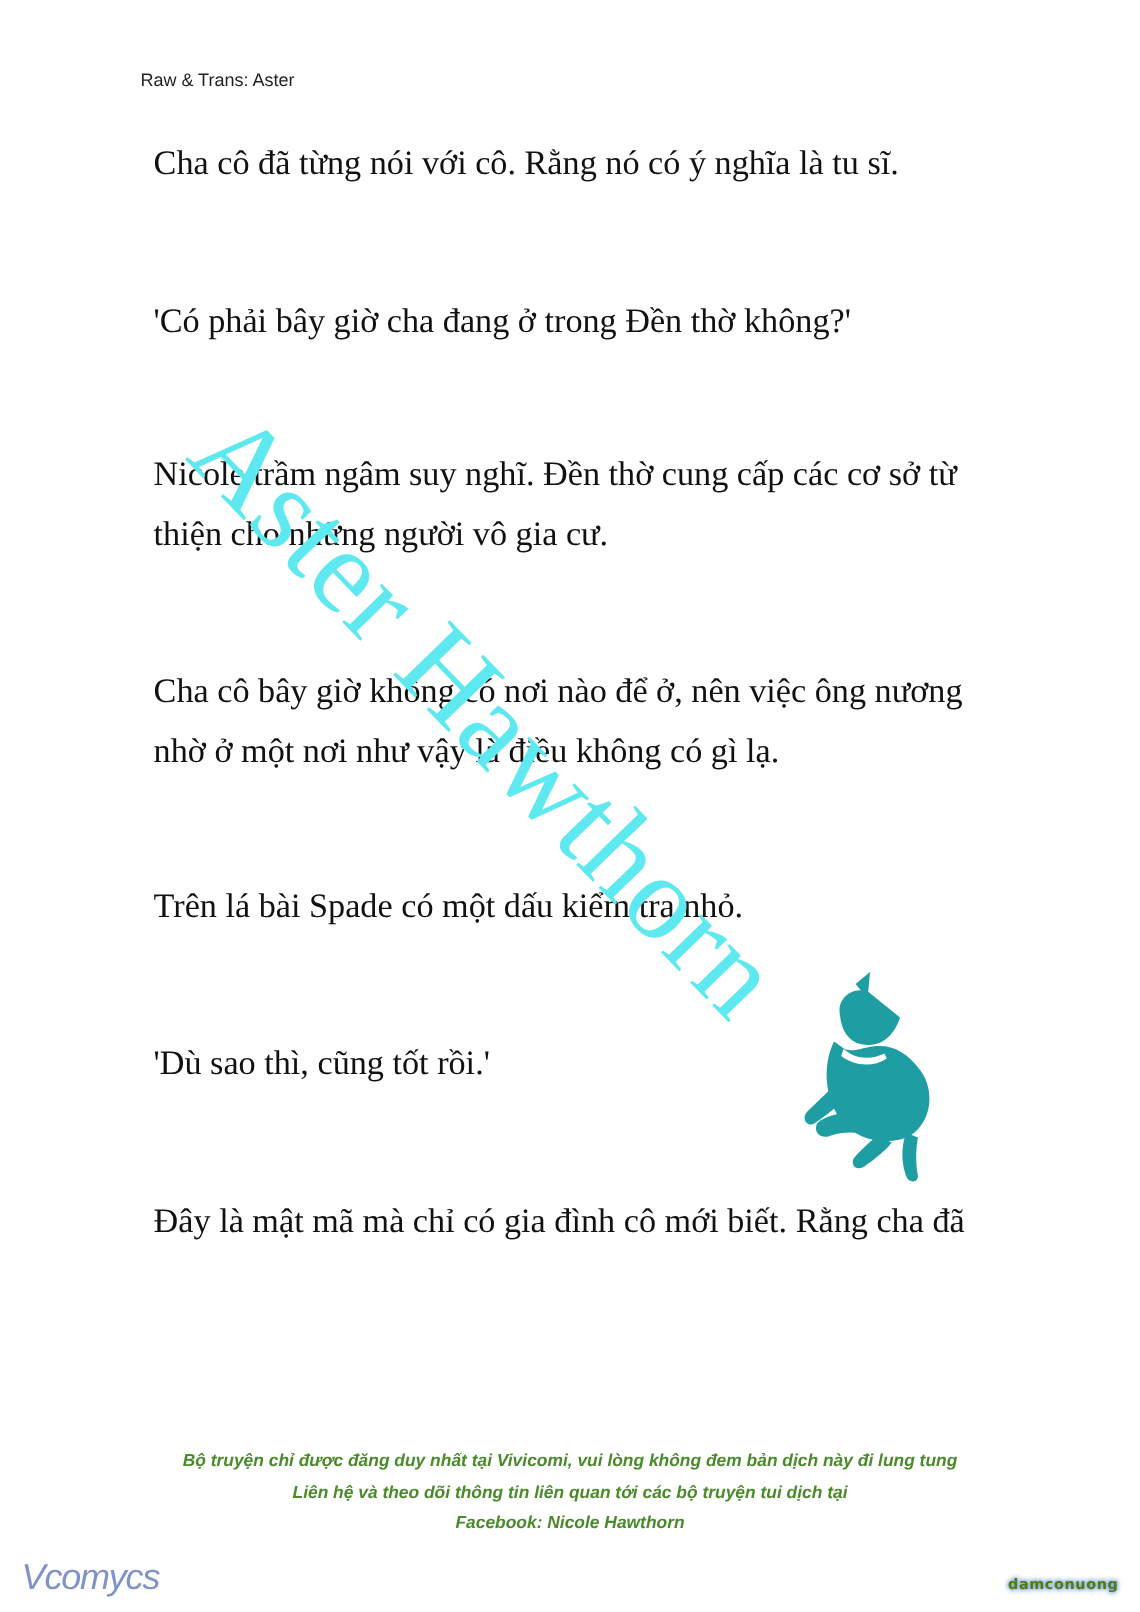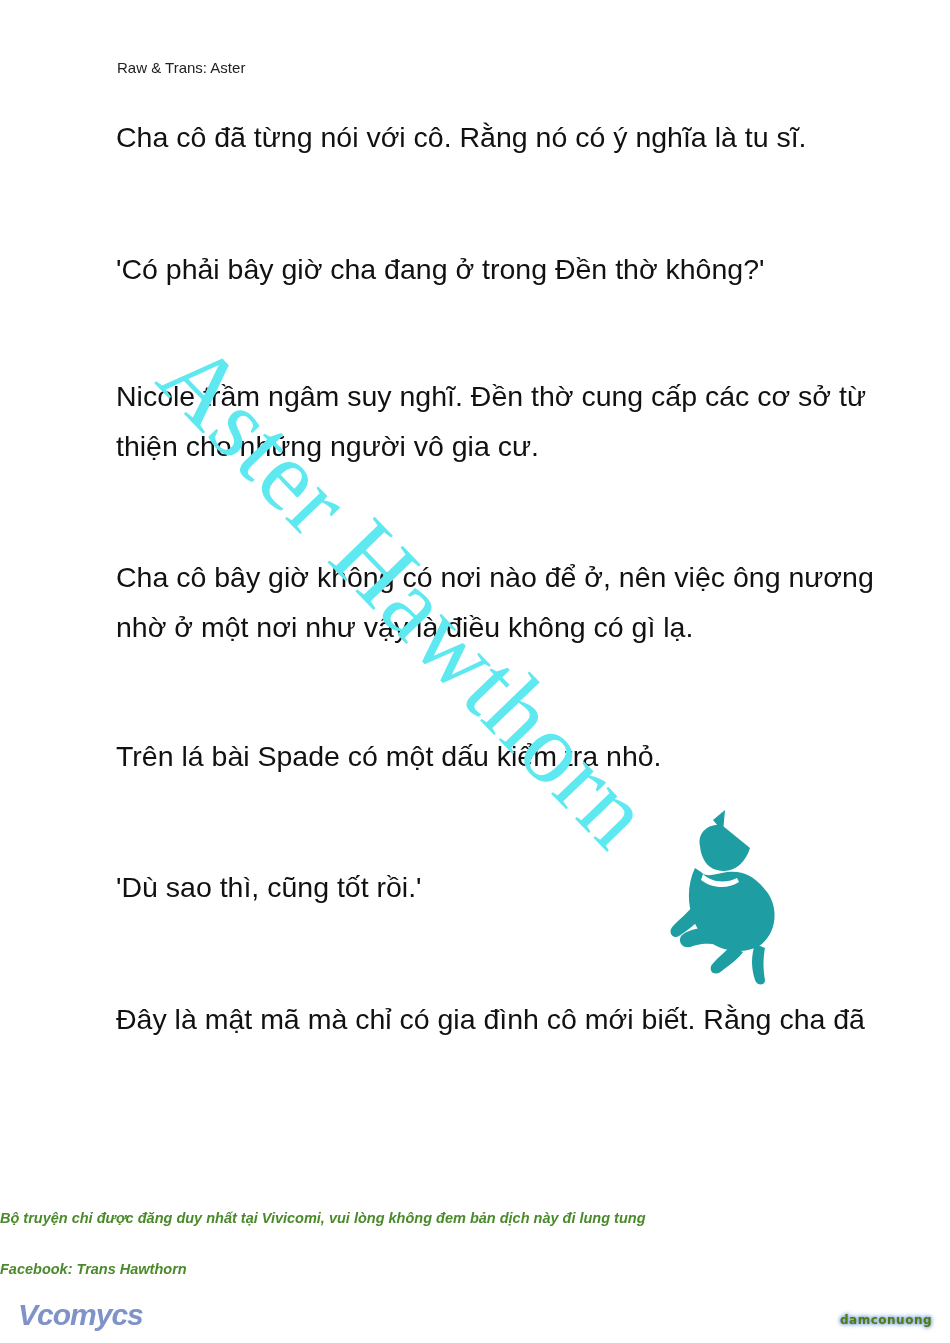--- a/index.html
+++ b/index.html
@@ -6,42 +6,42 @@
   body {
     width: 950px; height: 1343px; position: relative; overflow: hidden;
     background: #ffffff;
   }
   .page { position: absolute; left: 0; top: 0; width: 950px; height: 1212px; }
   .credit {
     position: absolute; left: 117px; top: 59px;
     font-family: "Liberation Sans", sans-serif; font-size: 15px; color: #222;
   }
   .line {
-    position: absolute; left: 116px;
-    font-family: Liberation Sans, sans-serif; font-size: 28.5px; color: #111;
+    position: absolute; left: 128px;
+    font-family: Liberation Serif, serif; font-size: 28.5px; color: #111;
     white-space: nowrap; line-height: 1;
   }
   .watermark {
     position: absolute;
     left: 405px; top: 595px;
     transform: translate(-50%, -50%) rotate(46deg);
     font-family: "Liberation Serif", serif; font-size: 100px;
     color: #5ee8ef; white-space: nowrap; line-height: 1;
     letter-spacing: 1px;
     pointer-events: none;
   }
   .cat { position: absolute; left: 655px; top: 808px; width: 125px; height: 180px; }
   .footer-line {
-    position: absolute; left: 0; width: 950px; 
+    position: absolute; left: 0; width: 950px; text-align: center;
     font-family: "Liberation Sans", sans-serif; font-style: italic; font-weight: bold;
     font-size: 14.5px; color: #4a8a2a; line-height: 1;
   }
   .logo-vcomycs {
     position: absolute; left: 18px; top: 1298px;
-    font-family: "Liberation Sans", sans-serif; font-style: italic; font-weight: bold;
+    font-family: "Liberation Sans", sans-serif; font-style: italic; font-weight: normal;
     font-size: 30px; color: #7f93c9; letter-spacing: -1px;
   }
   .logo-damconuong {
     position: absolute; left: 840px; top: 1313px;
     font-family: "DejaVu Sans", sans-serif; font-size: 12px; font-weight: bold;
     color: #4d7c0f; letter-spacing: 0.5px;
     text-shadow: 0 0 3px #7f9fd8, 0 0 4px #7f9fd8, 0 0 6px #a8bfe8;
   }
 </style>
 </head>
@@ -84,18 +84,19 @@
 
       <path d="M76 138 C70 144 60 152 56 158 C54 166 62 168 68 162 C76 156 84 150 88 144 Z"></path>
 
       <path d="M100 136 C96 148 96 160 100 172 C102 178 110 178 110 172 C108 162 108 150 110 140 Z"></path>
     </g>
 
     <path d="M48 66 C56 74 70 76 82 70 L84 74 C72 82 56 80 46 72 Z" fill="#ffffff"></path>
   </svg>
 
   <div class="footer-line" style="top:1211px">Bộ truyện chỉ được đăng duy nhất tại Vivicomi, vui lòng không đem bản dịch này đi lung tung</div>
-  <div class="footer-line" style="top:1262px">Facebook: Trans Hawthorn</div>
+  <div class="footer-line" style="top:1237px">Liên hệ và theo dõi thông tin liên quan tới các bộ truyện tui dịch tại</div>
+  <div class="footer-line" style="top:1262px">Facebook: Nicole Hawthorn</div>
 
   <div class="logo-vcomycs">Vcomycs</div>
   <div class="logo-damconuong">damconuong</div>
 
 </div>
 
 </body></html>

